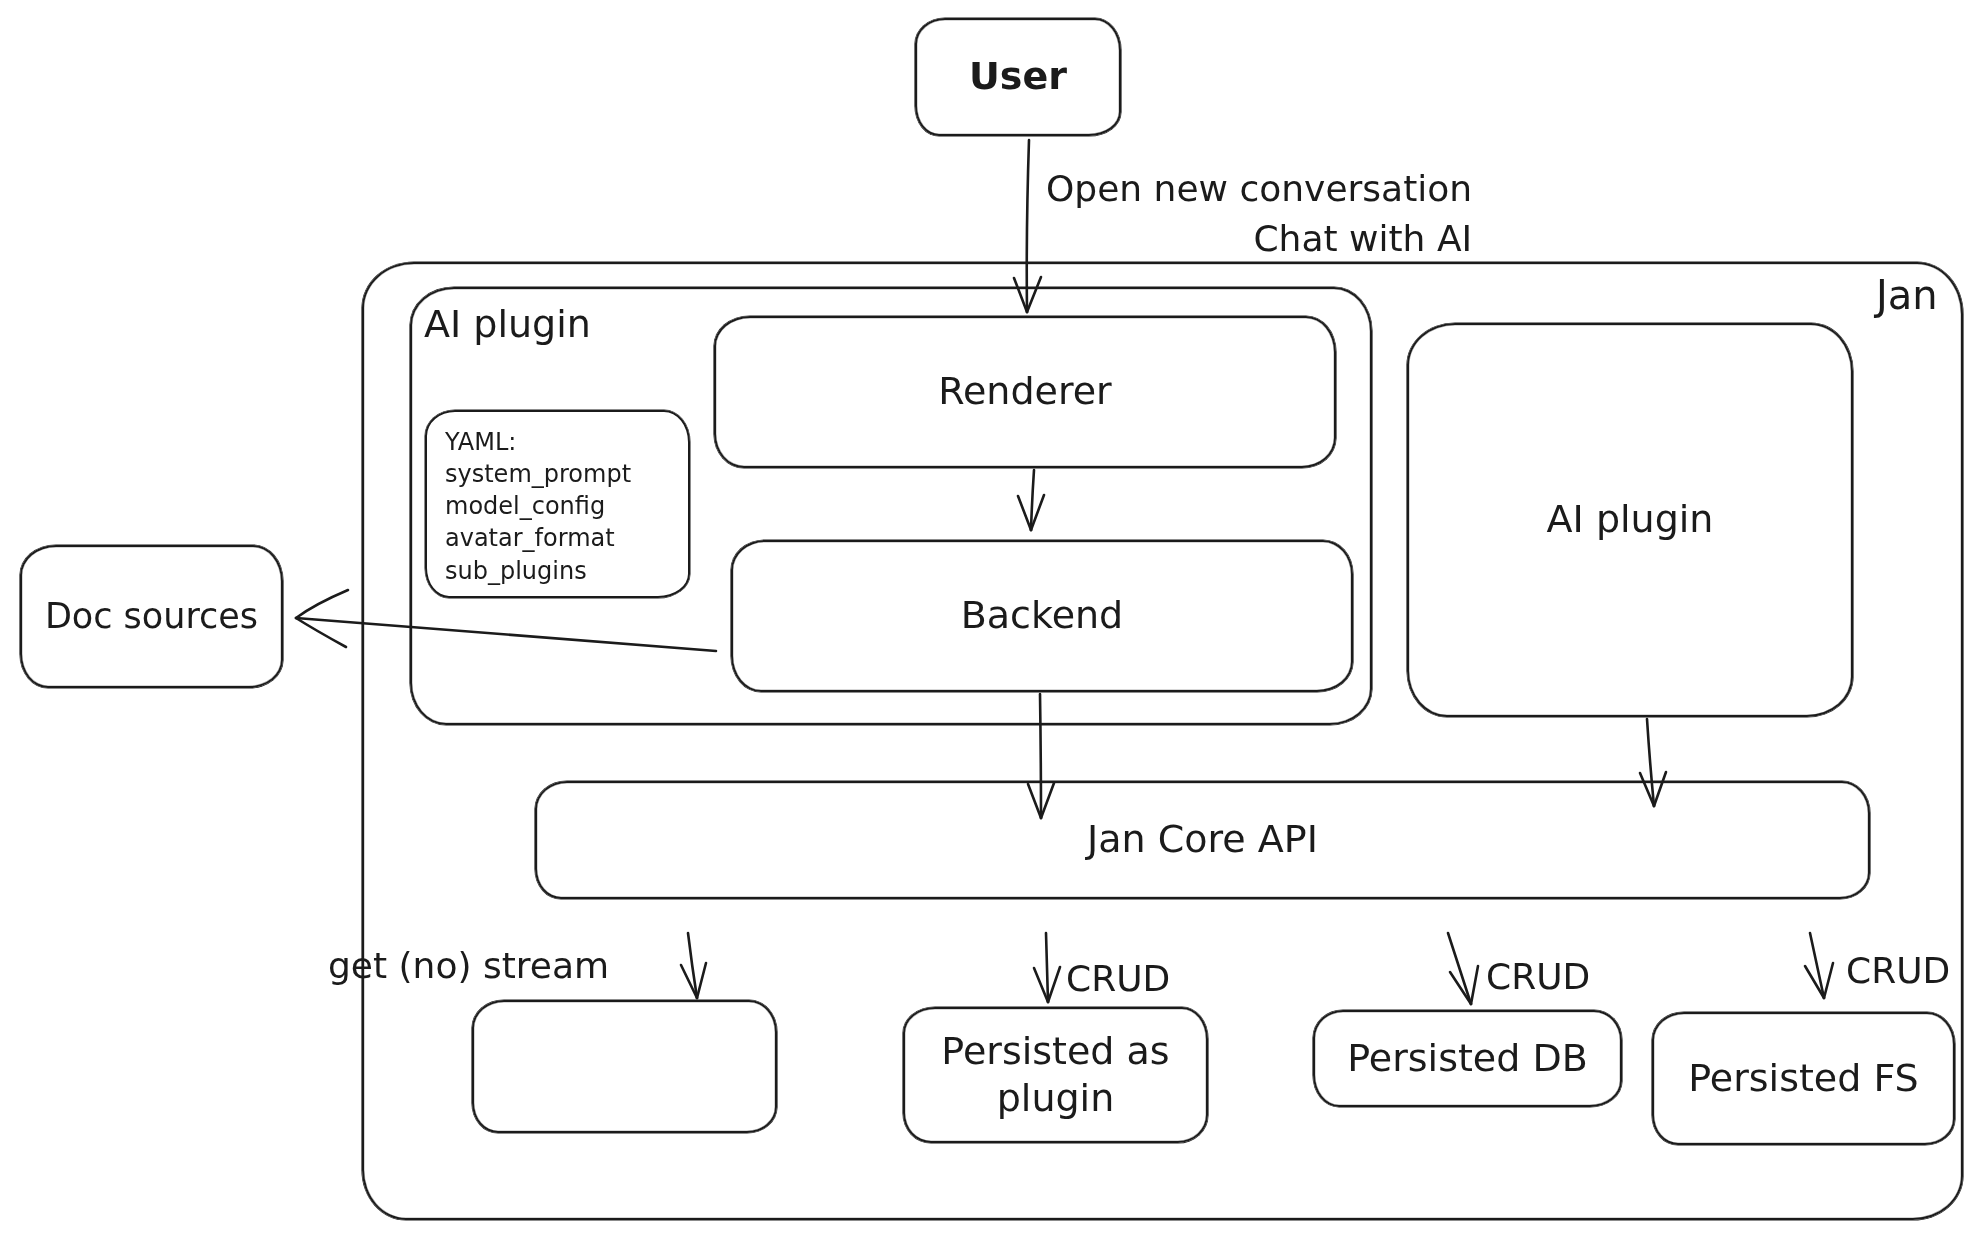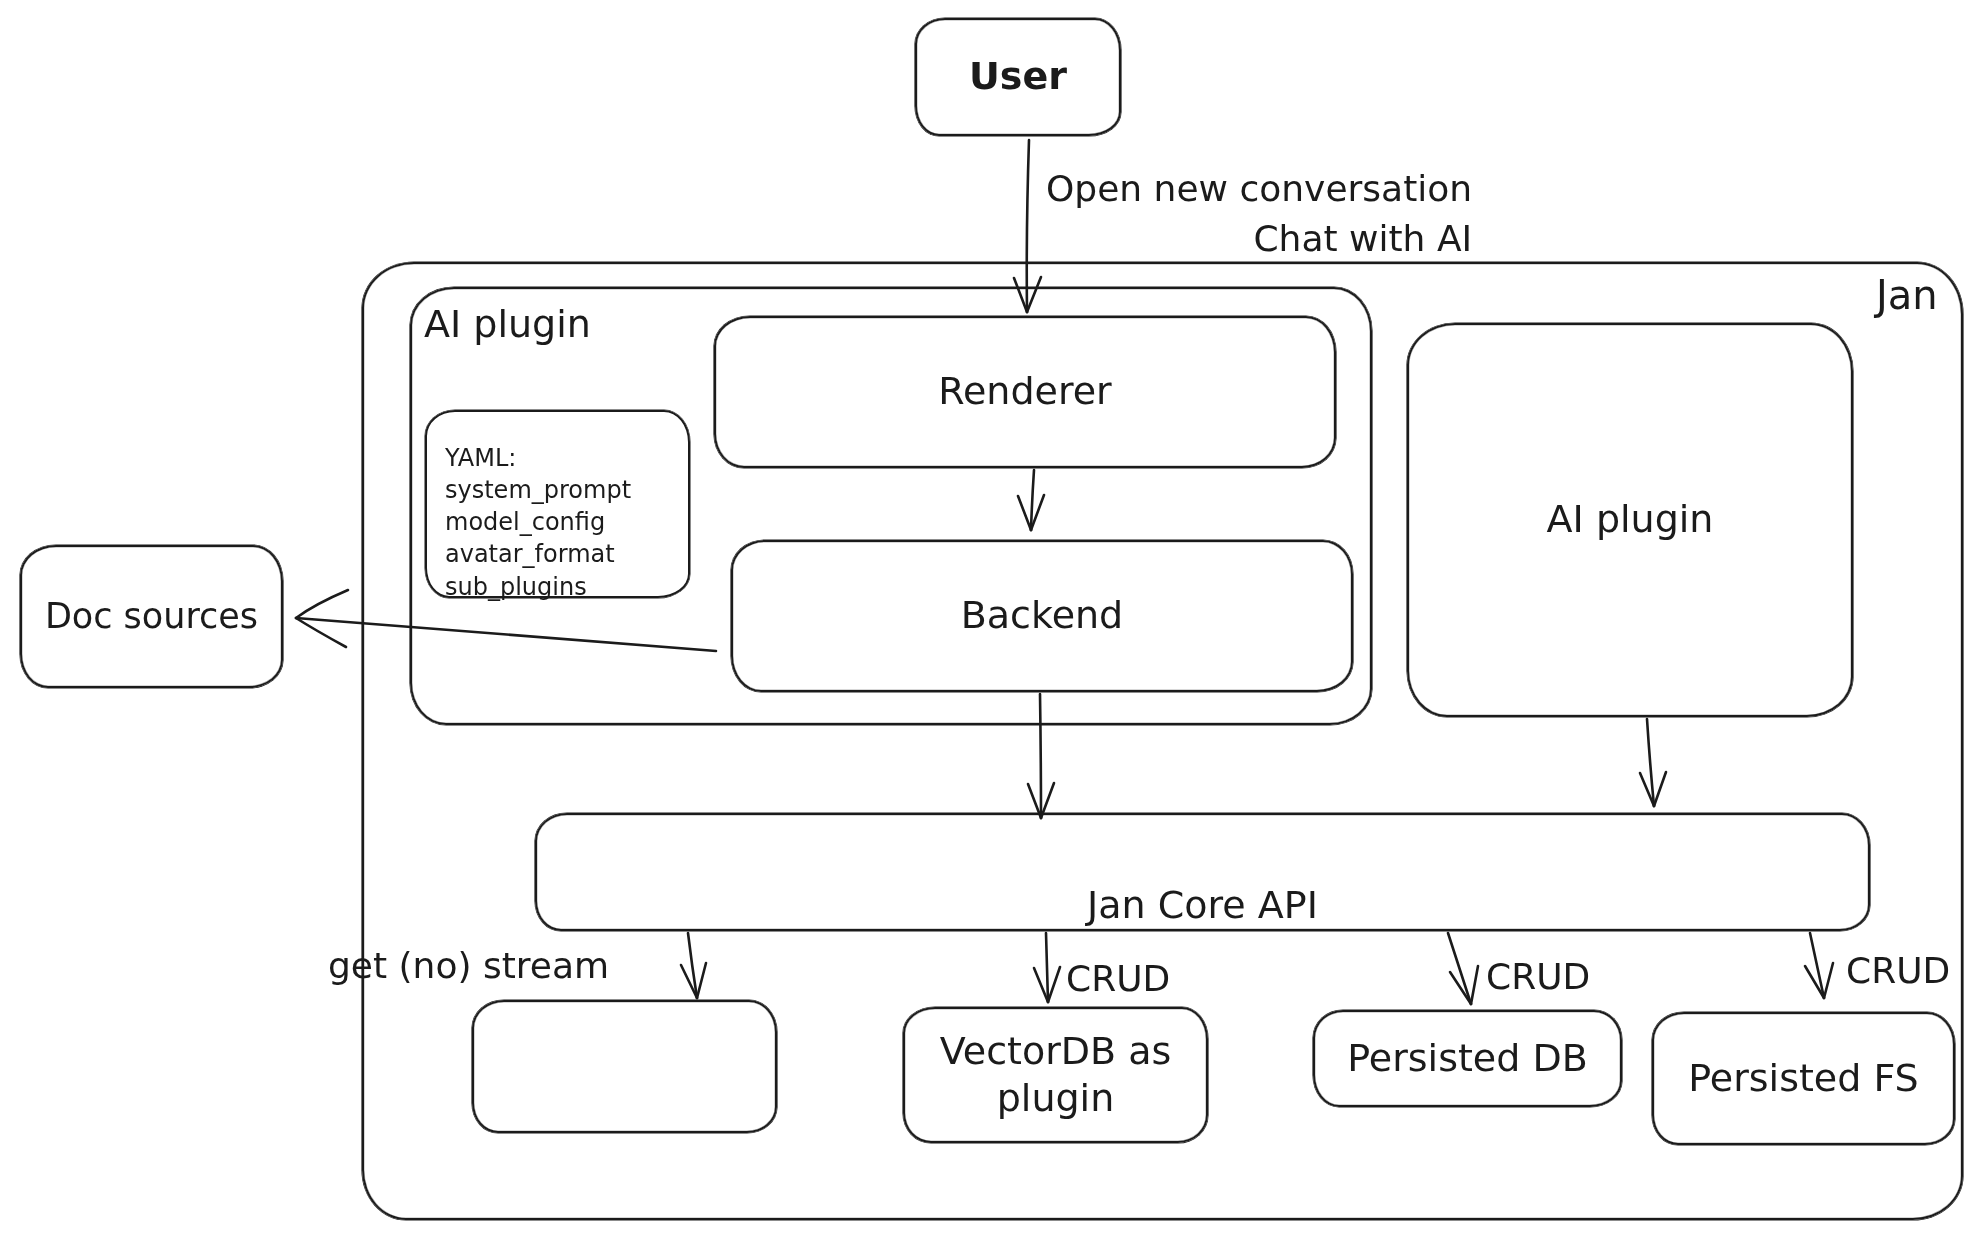--- a/index.html
+++ b/index.html
@@ -35,21 +35,21 @@
   }
   .annotation {
     position: absolute;
     font-size: 36px;
     white-space: nowrap;
   }
   .note {
     position: absolute;
     border: 2.4px solid var(--ink);
     border-radius: 30px 26px 32px 24px / 26px 32px 24px 30px;
-    padding: 30px 18px;
+    padding: 14px 18px;
     font-size: 24px;
     line-height: 1.34;
     text-align: left;
     box-shadow: 0 0 0 0.5px var(--ink);
   }
   svg.wires {
     position: absolute;
     left: 0; top: 0;
     width: 1981px; height: 1246px;
     pointer-events: none;
@@ -90,32 +90,32 @@
   </div>
 
   <div class="node" style="left:714px; top:540px; width:622px; height:152px; border-radius:34px 30px 36px 30px / 30px 34px 30px 36px;margin-left:17px;">
     <span>Backend</span>
   </div>
 
   <div class="node" style="left:1407px; top:323px; width:446px; height:394px; border-radius:48px 42px 46px 40px / 42px 48px 40px 46px;">
     <span>AI plugin</span>
   </div>
 
-  <div class="node" style="left:535px; top:813px; width:1335px; height:118px; border-radius:32px 28px 30px 26px / 28px 32px 26px 30px;align-items:flex-end;">
+  <div class="node" style="left:535px; top:781px; width:1335px; height:118px; border-radius:32px 28px 30px 26px / 28px 32px 26px 30px;">
     <span>Jan Core API</span>
   </div>
 
   <div class="node" style="left:20px; top:545px; width:263px; height:143px; font-size:35px; border-radius:36px 30px 34px 28px / 30px 36px 28px 34px;">
     <span style="white-space:nowrap;">Doc sources</span>
   </div>
 
   <div class="node" style="left:472px; top:1000px; width:305px; height:133px; border-radius:32px 28px 30px 26px / 28px 32px 26px 30px;"></div>
 
   <div class="node" style="left:903px; top:1007px; width:305px; height:136px; border-radius:32px 26px 30px 28px / 26px 32px 28px 30px;">
-    <span>VectorDB as plugin</span>
+    <span>Persisted as plugin</span>
   </div>
 
   <div class="node" style="left:1313px; top:1010px; width:309px; height:97px; border-radius:30px 28px 32px 26px / 28px 30px 26px 32px;">
     <span style="white-space:nowrap;">Persisted DB</span>
   </div>
 
   <div class="node" style="left:1652px; top:1012px; width:303px; height:133px; border-radius:32px 28px 30px 26px / 28px 32px 26px 30px;">
     <span style="white-space:nowrap;">Persisted FS</span>
   </div>
 

